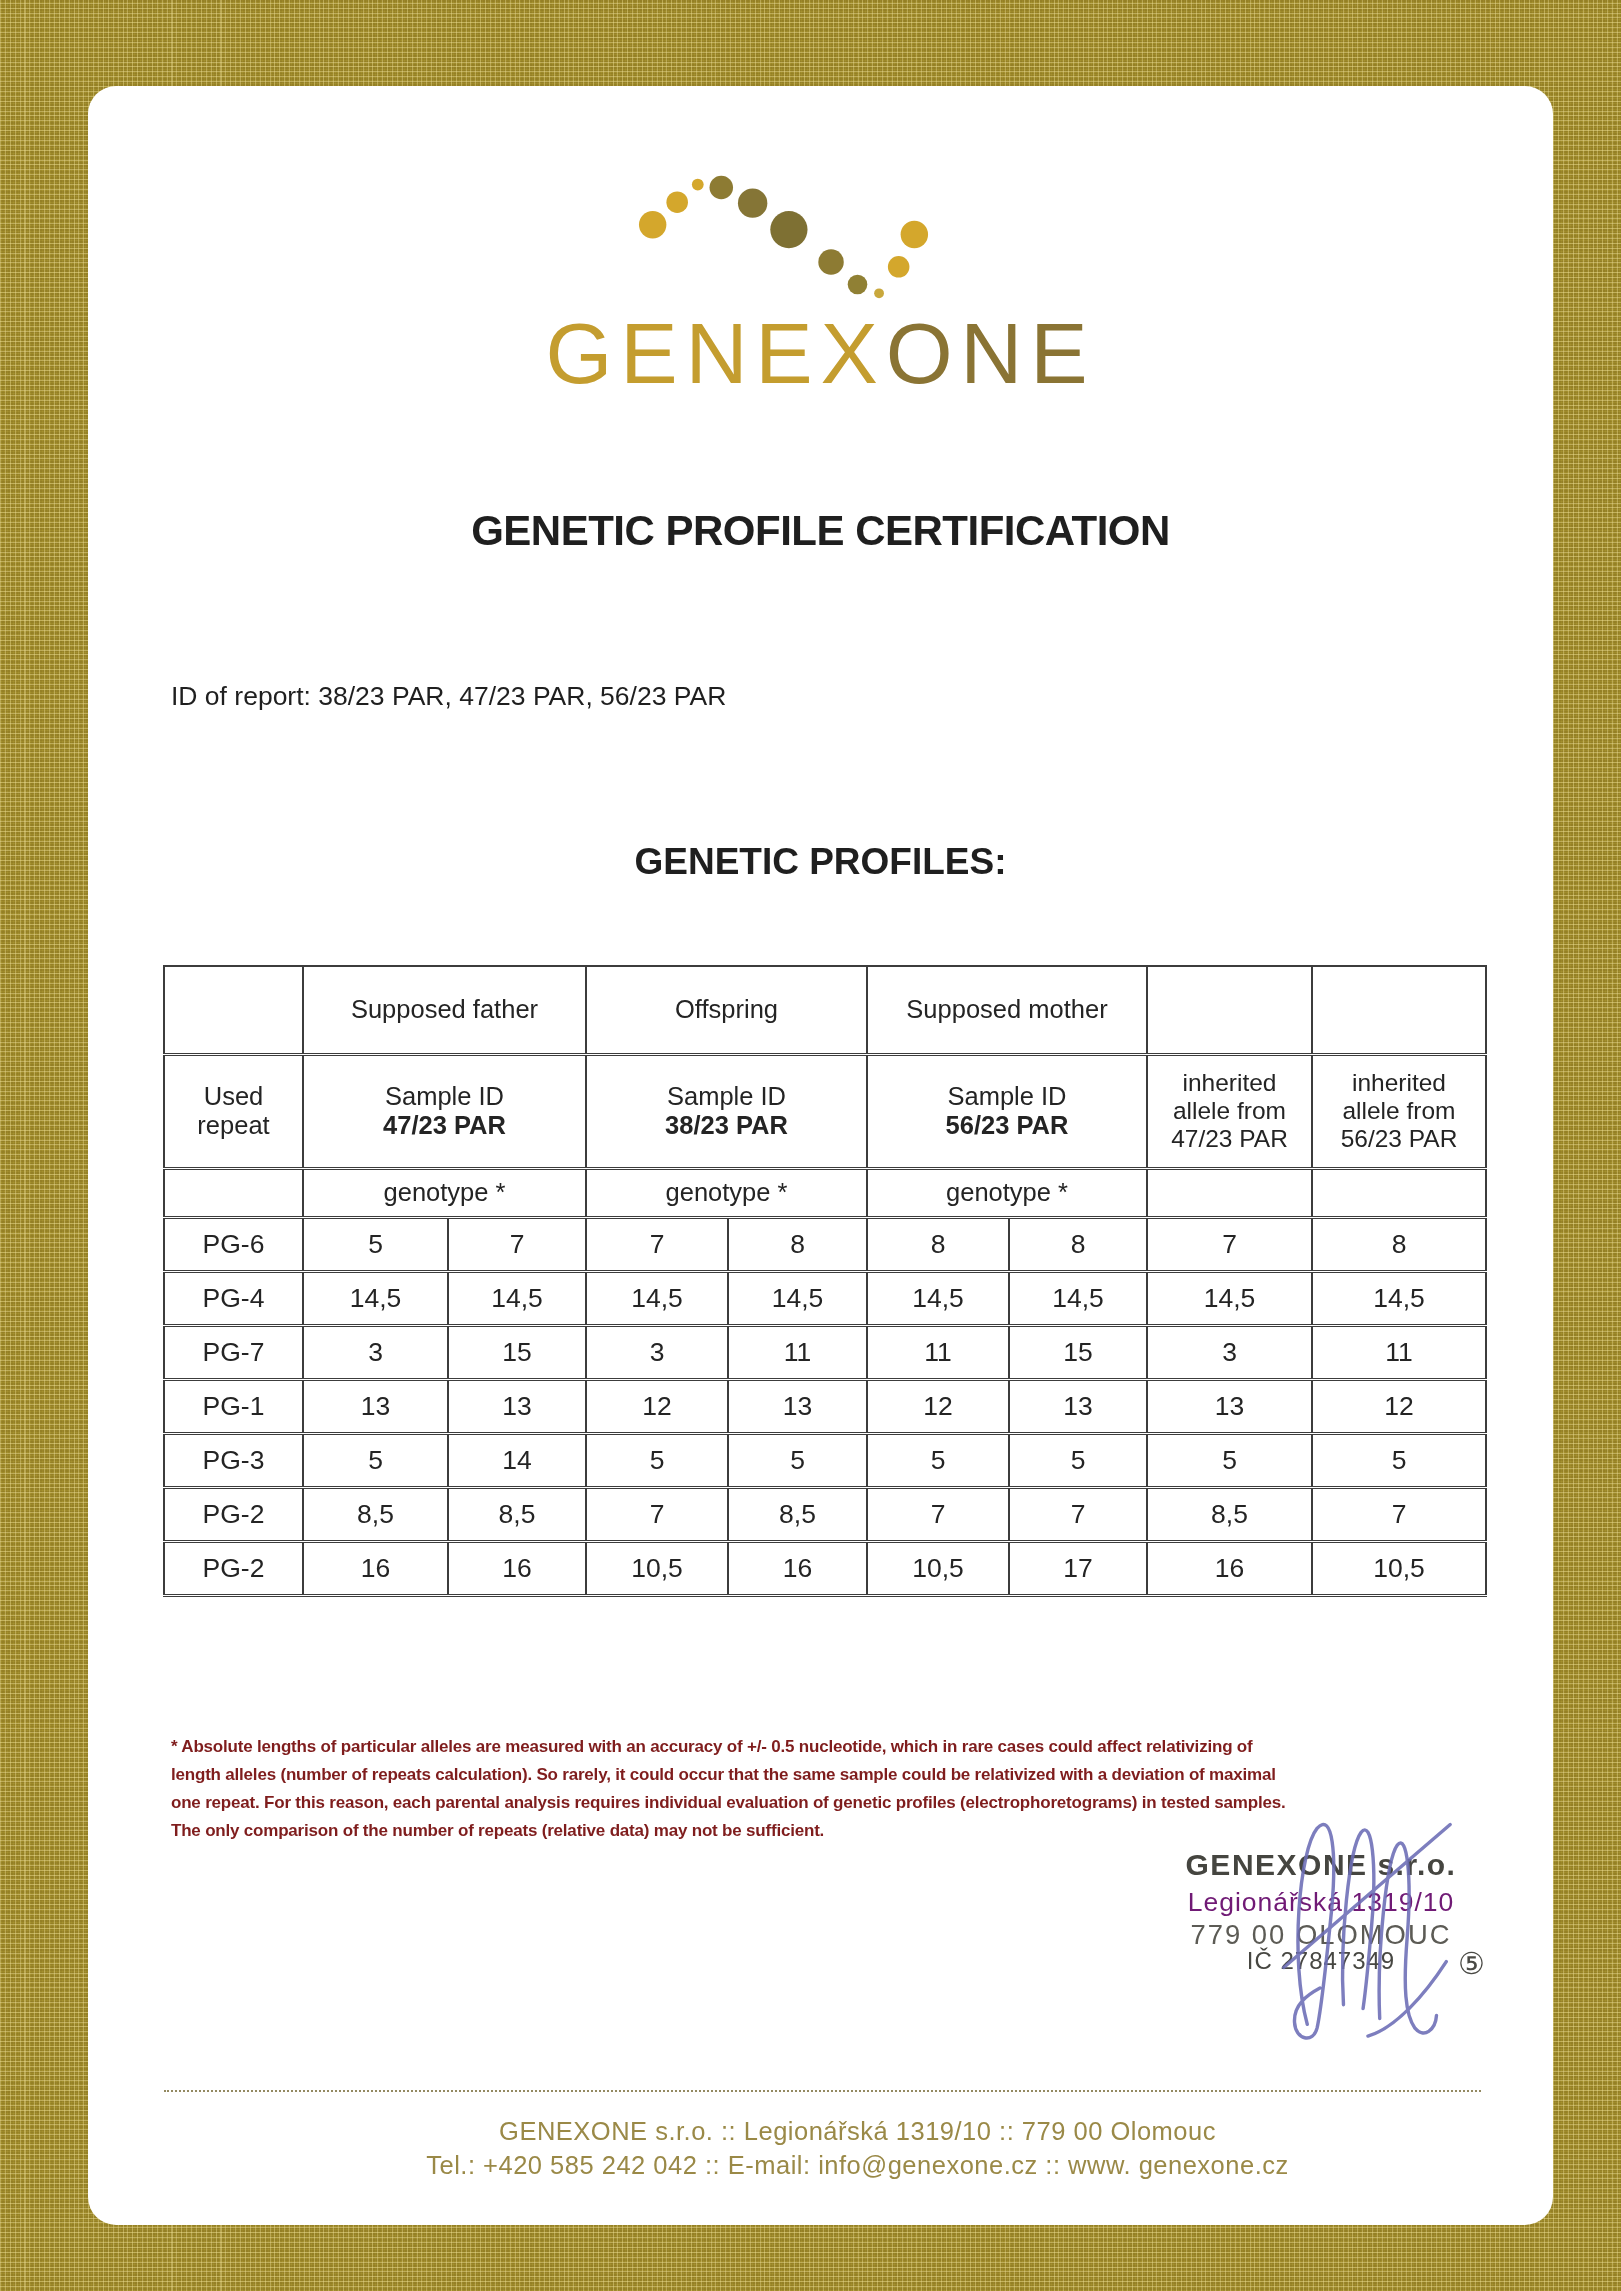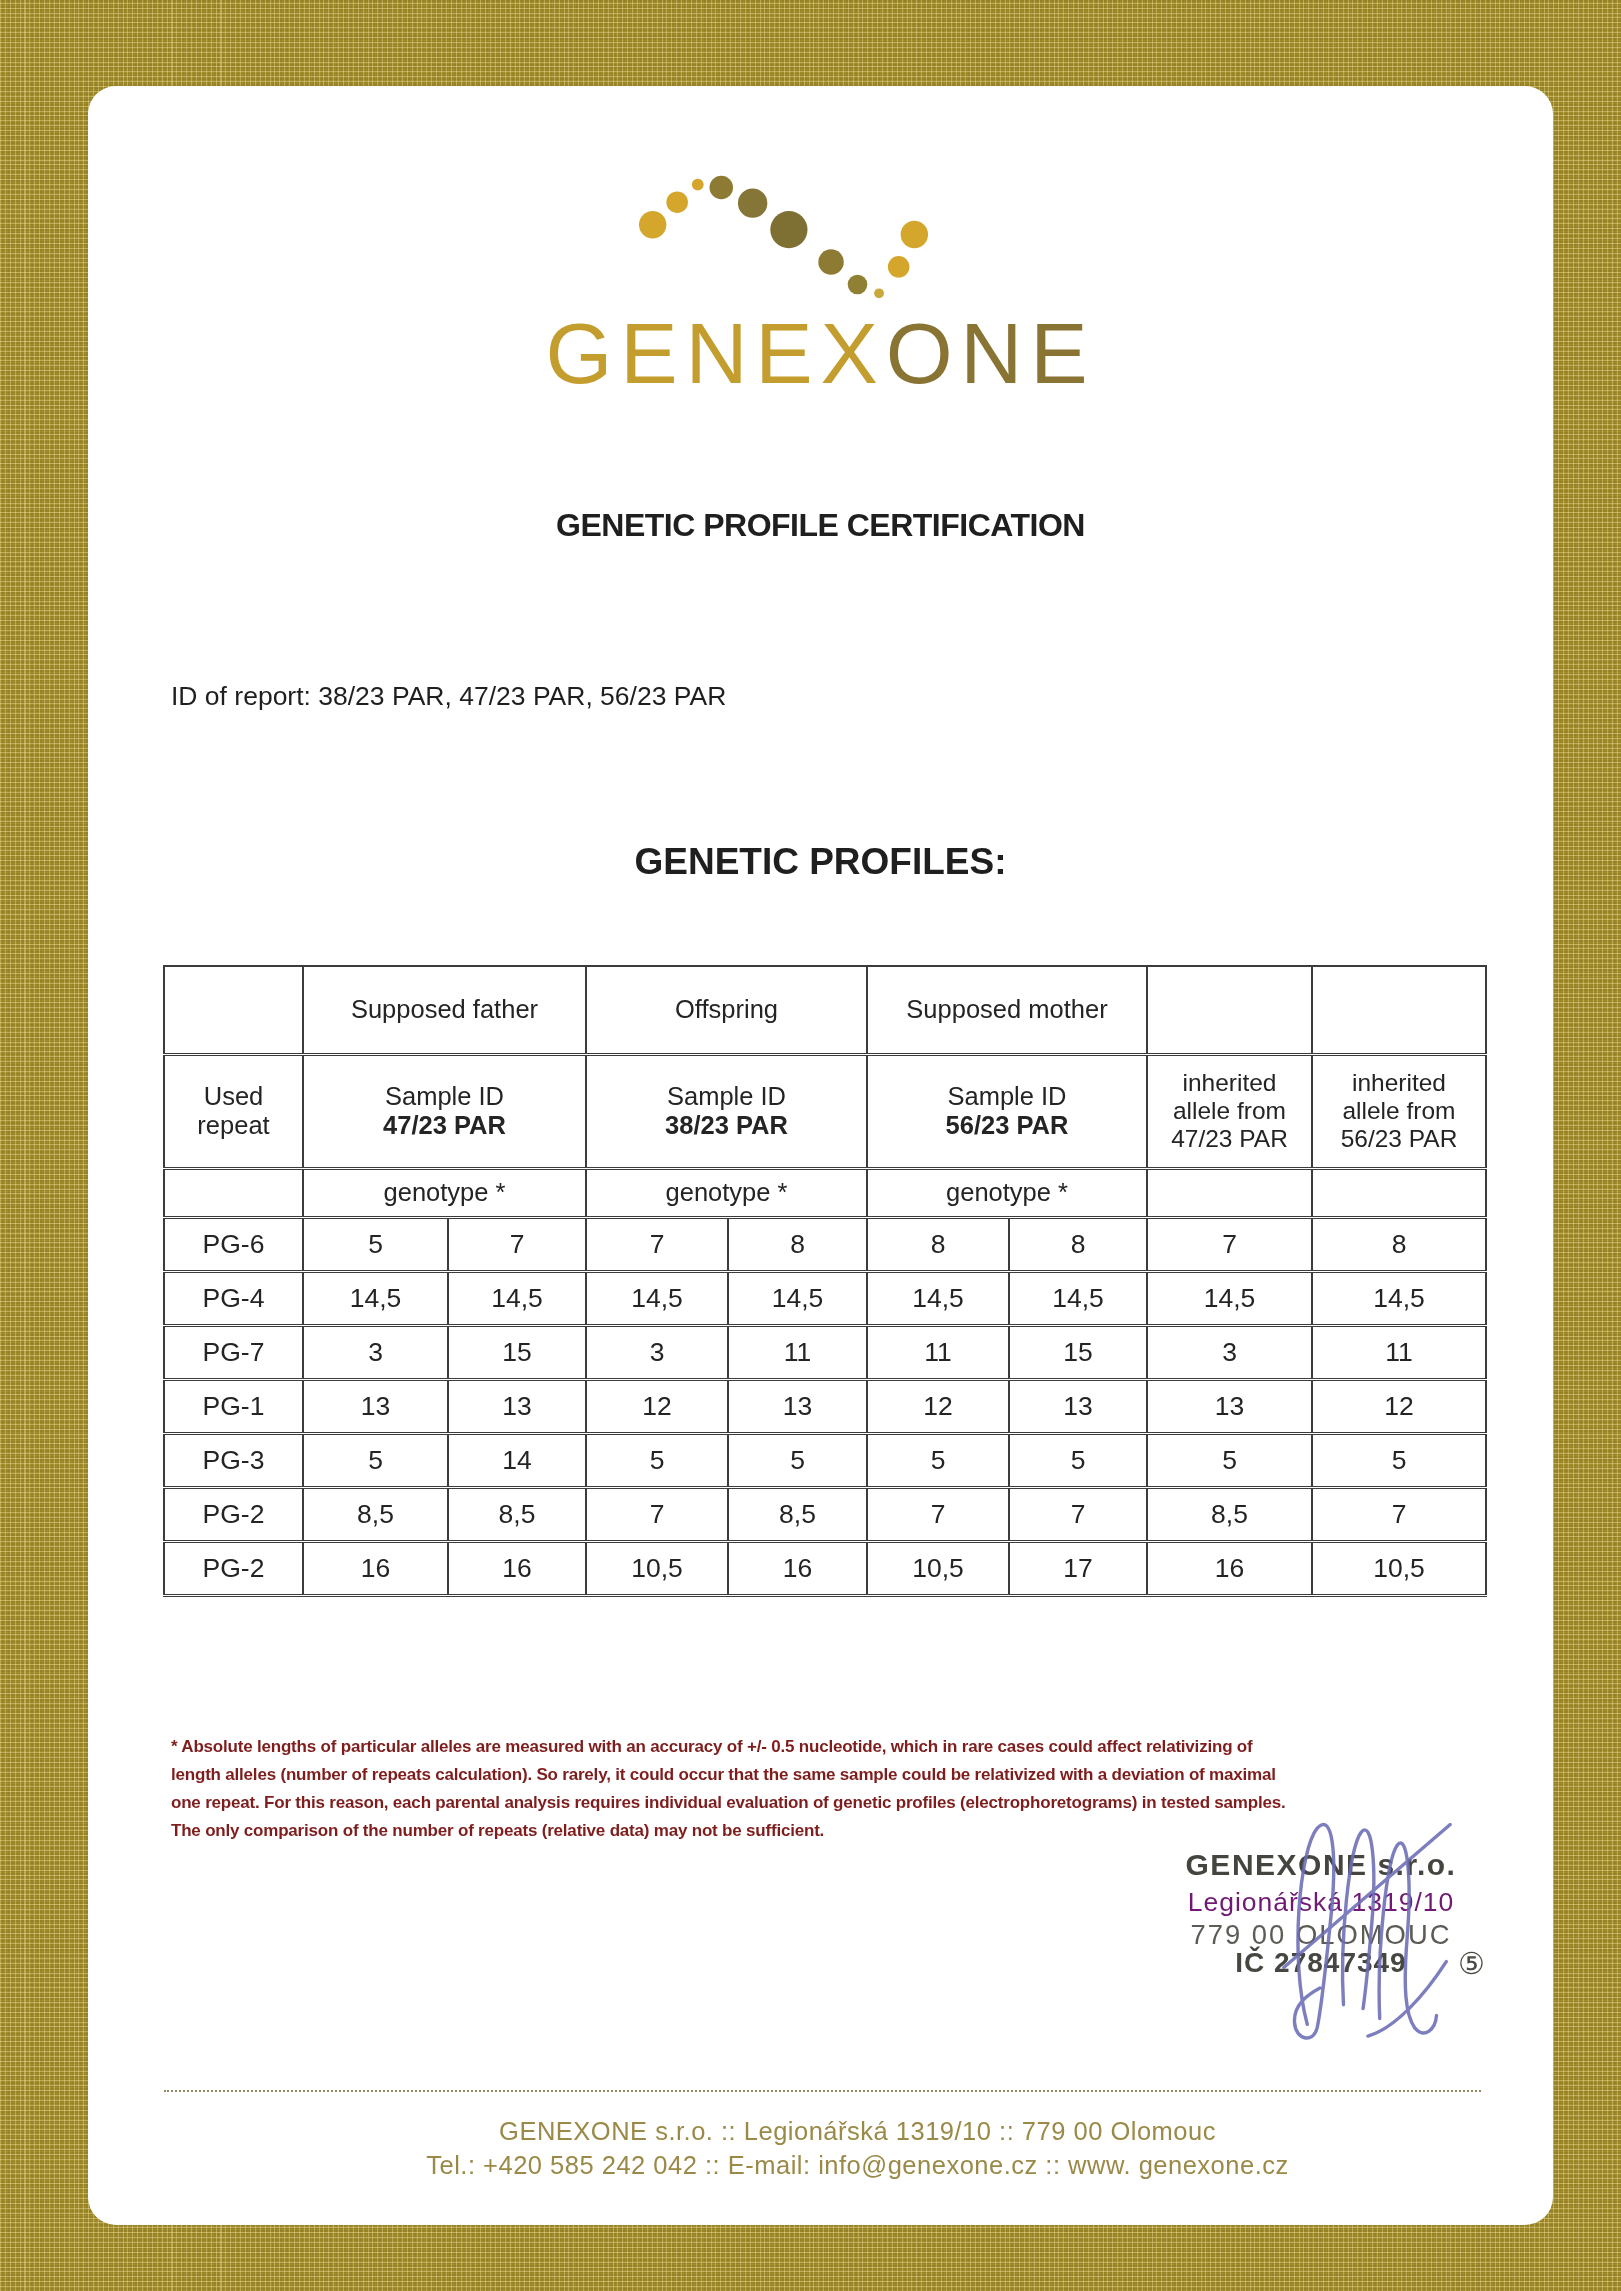--- a/index.html
+++ b/index.html
@@ -19,21 +19,21 @@
   }
   .abs{position:absolute;}
   
   .wordmark{top:225px;left:0;width:100%;text-align:center;
     font-size:86px;font-weight:400;letter-spacing:7.8px;line-height:84px;white-space:nowrap;}
   .wm-a{color:#c49d2f;} .wm-b{color:#8a7434;}
   .tagline{top:316px;left:0;width:970px;text-align:right;font-size:21.6px;
     letter-spacing:4.4px;white-space:nowrap;}
   .tg-a{color:#8d8068;} .tg-b{color:#c5a545;}
   
-  .doc-title{top:421px;left:0;width:100%;text-align:center;font-size:32px;
+  .doc-title{top:421px;left:0;width:100%;text-align:center;font-size:42px;
     font-weight:700;color:#1f1f1f;letter-spacing:-0.5px;}
   .report-id{top:595px;left:83px;font-size:26.5px;color:#1f1f1f;}
   .section-heading{top:755px;left:0;width:100%;text-align:center;font-size:37px;
     font-weight:700;color:#1f1f1f;}
   
   table.profiles{
     top:879px;left:75px;width:1323px;border-collapse:collapse;table-layout:fixed;
     font-size:25.5px;color:#242424;border:2.9px solid #3c3c3c;
   }
   table.profiles tr{border-bottom:3.9px double #3c3c3c;}
@@ -47,21 +47,21 @@
   .probe{font-weight:700;}
   .inh{font-size:24.5px;line-height:28px;}
   
   .footnote{top:1624px;left:83px;width:1313px;font-size:17px;font-weight:700;
     line-height:28px;color:#7f1d1d;letter-spacing:-0.2px;margin-top:23px;}
   
   .stamp{left:1037px;width:392px;text-align:center;white-space:nowrap;}
   .stamp-company{top:1762px;font-size:30px;font-weight:700;color:#454540;letter-spacing:1.5px;}
   .stamp-addr1{top:1801px;font-size:26.5px;color:#701a75;letter-spacing:1px;}
   .stamp-addr2{top:1833px;font-size:27.4px;color:#5c5b55;letter-spacing:2px;}
-  .stamp-ic{top:1861px;font-size:28px;font-weight:700;color:#474742;letter-spacing:1px;}
+  .stamp-ic{top:1861px;font-size:24px;font-weight:400;color:#474742;letter-spacing:1px;}
   .stamp-badge{top:1860px;left:1370px;font-size:30px;color:#4a4a45;}
   
   .signature{top:1707px;left:1137px;}
   
   .dotted-sep{top:2004px;left:76px;width:1317px;height:0;border-top:2.9px dotted #948a62;}
   .footer-line{left:0;width:100%;text-align:center;color:#9a8947;font-size:25.5px;
     letter-spacing:0.5px;white-space:nowrap;padding-left:37px;}
   .footer-1{top:2031px;} .footer-2{top:2065px;}
 </style>
 </head>

